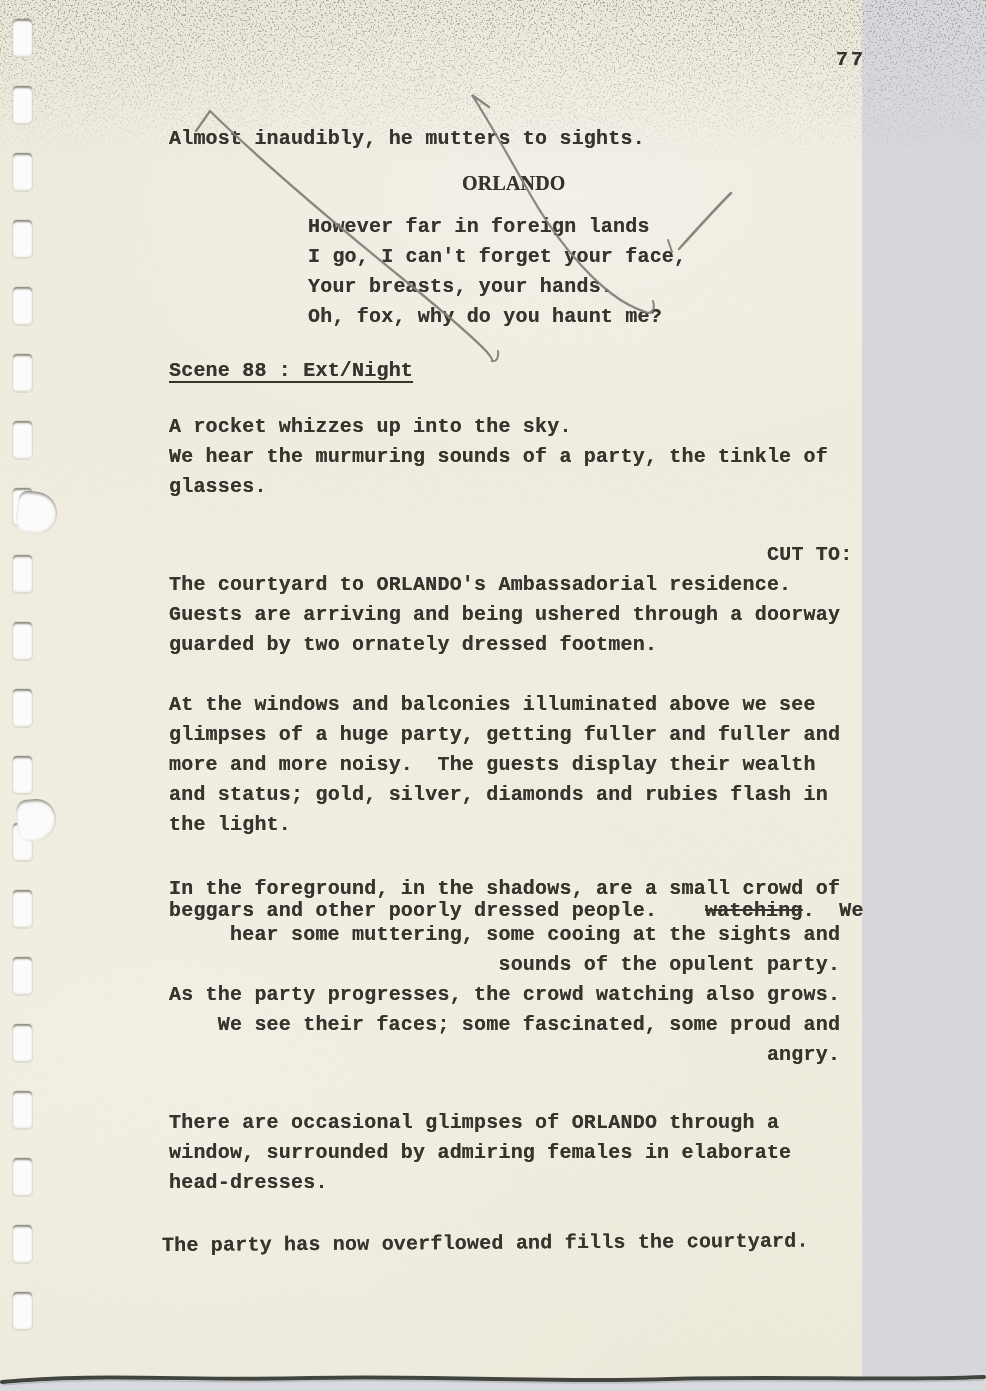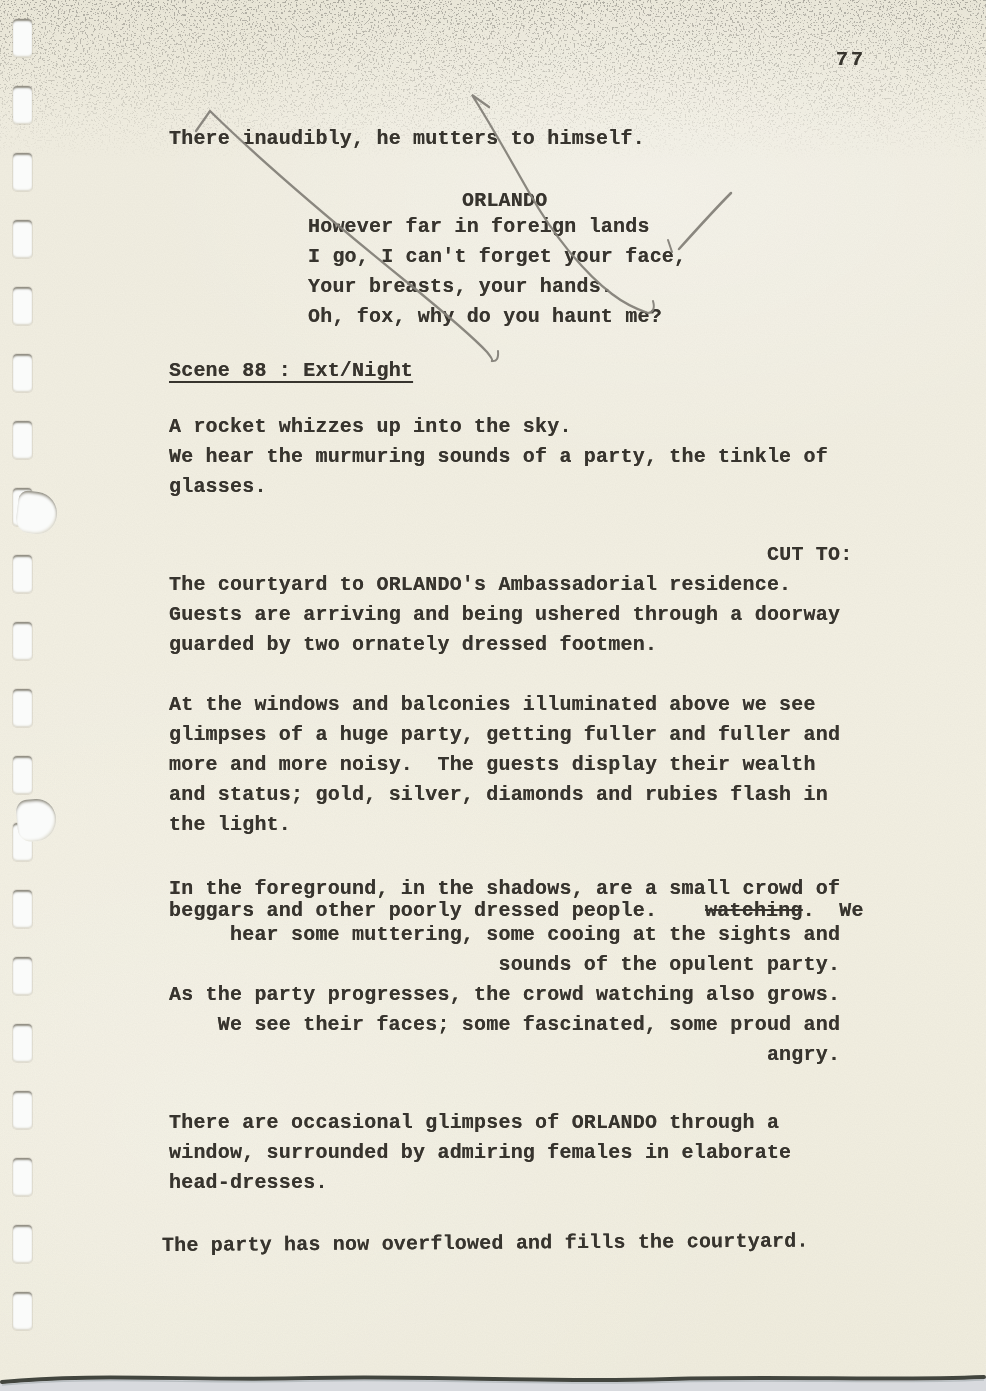--- a/index.html
+++ b/index.html
@@ -2,21 +2,21 @@
 <html><head>
 <meta charset="utf-8">
 <style>
   html,body{margin:0;padding:0;}
   body{
     width:986px;height:1391px;overflow:hidden;position:relative;
     background:#d8dade;
     font-family:"Liberation Mono","DejaVu Sans Mono",monospace;
   }
   .paper{
-    position:absolute;left:0;top:0;width:986px;height:1391px;
+    position:absolute;left:0;top:0;width:862px;height:1391px;
     background:
       radial-gradient(780px 420px at 66% 14%, rgba(255,255,255,0.30), rgba(255,255,255,0) 65%),
       radial-gradient(900px 700px at 20% 80%, rgba(255,255,254,0.18), rgba(255,255,255,0) 70%),
       linear-gradient(180deg,#ebe8d9 0%,#f1eee1 9%,#f3f0e3 45%,#f2efe1 78%,#f0edde 100%);
   }
   .noiseband{
     position:absolute;left:0;top:0;width:986px;height:170px;opacity:.75;
     -webkit-mask-image:linear-gradient(180deg,rgba(0,0,0,.95) 0%,rgba(0,0,0,.45) 55%,rgba(0,0,0,0) 95%);
             mask-image:linear-gradient(180deg,rgba(0,0,0,.95) 0%,rgba(0,0,0,.45) 55%,rgba(0,0,0,0) 95%);
   }
@@ -64,24 +64,24 @@
       <filter id="grain">
           <feTurbulence type="fractalNoise" baseFrequency="0.9" numOctaves="1" seed="8" stitchTiles="stitch"></feTurbulence>
         <feColorMatrix type="matrix" values="0 0 0 0 0.22  0 0 0 0 0.21  0 0 0 0 0.19  0 0 0 0.55 0"></feColorMatrix>
         </filter>
       <rect width="986" height="1391" filter="url(#grain)"></rect>
     </svg>
   </div>
 
   <div class="txt pagenum">77</div>
 
-  <div class="txt" style="left:169px;top:124px;">There inaudibly, he mutters to himself.</div>
+  <div class="txt" style="left:169px;top:124px;">Almost inaudibly, he mutters to sights.</div>
 
   <div>
-    <div class="txt" style="left:462px;top:186px;">ORLANDO</div>
+    <div class="txt" style="left:462px;top:168px;font-family:Liberation Serif, serif;">ORLANDO</div>
     <div class="txt" style="left:308px;top:212px;">However far in foreign lands
 I go, I can't forget your face,
 Your breasts, your hands.
 Oh, fox, why do you haunt me?</div>
   </div>
 
   <div class="txt scenehead" style="left:169px;top:356px;text-align:center;">Scene 88 : Ext/Night</div>
 
   <div class="txt" style="left:169px;top:412px;">A rocket whizzes up into the sky.
 We hear the murmuring sounds of a party, the tinkle of

